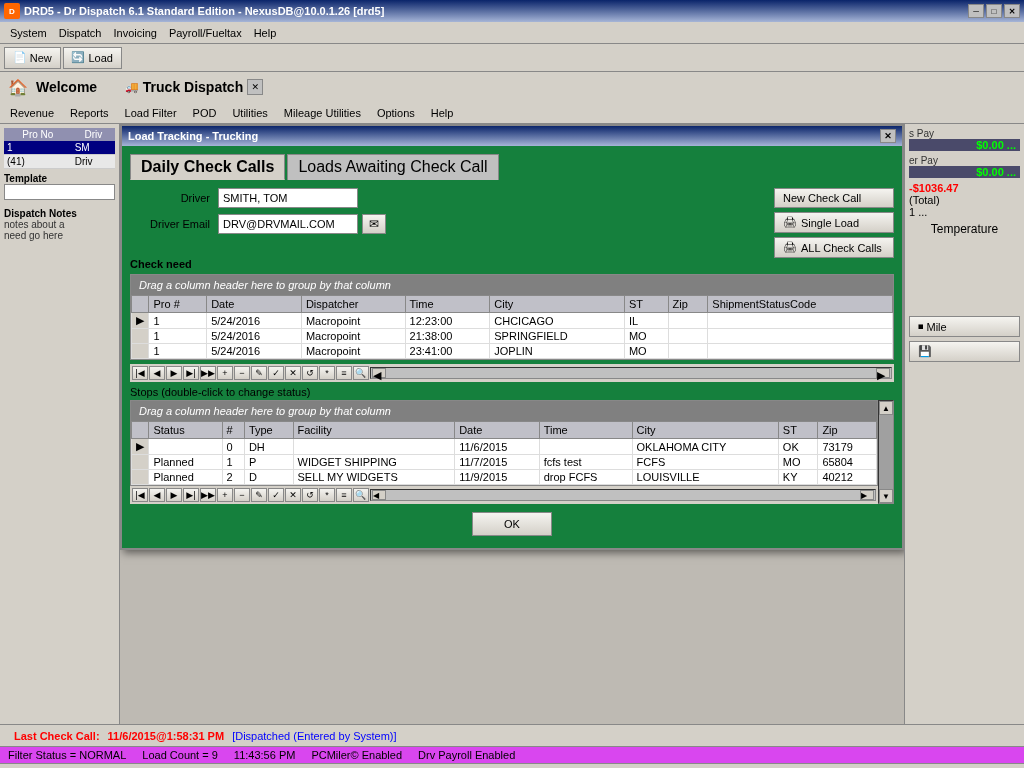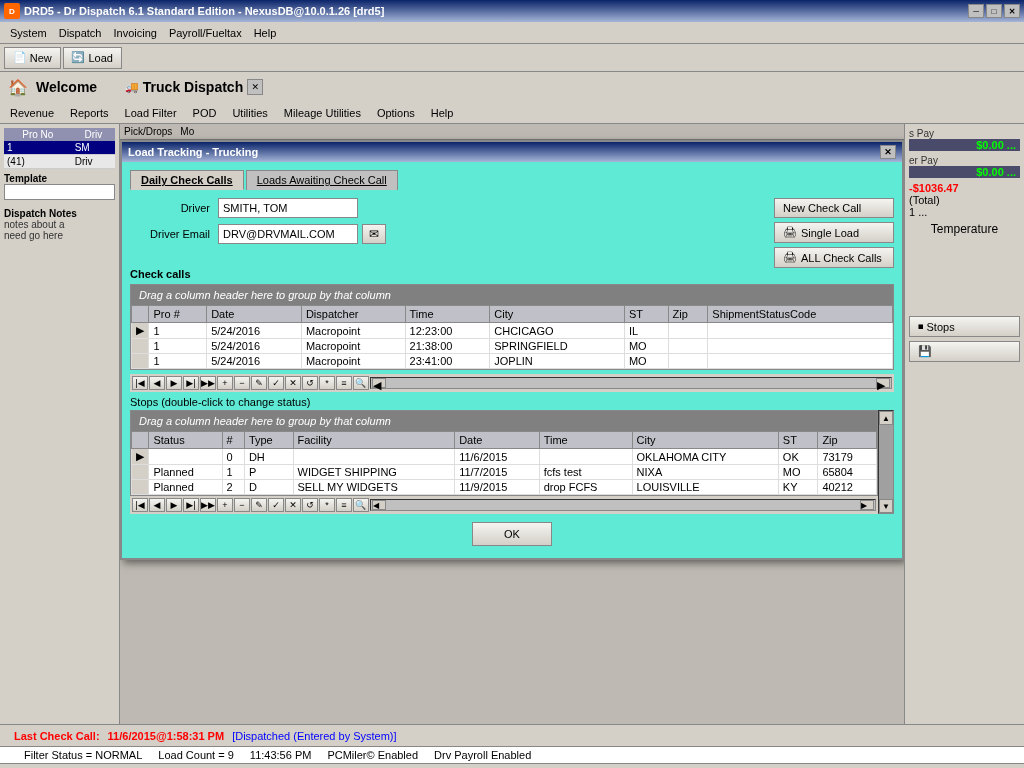--- a/index.html
+++ b/index.html
@@ -194,24 +194,24 @@
       top: 0; left: 0; right: 0; bottom: 0;
       background: rgba(0,0,0,0.1);
       display: flex;
       align-items: flex-start;
       justify-content: flex-start;
       padding: 0;
     }
 
     
     .modal {
-      background: #5eead4;
+      background: #15803d;
       border: 2px solid #888;
       width: 826px;
-      margin-top: 16px;
+      margin-top: 0;
       box-shadow: 3px 3px 8px rgba(0,0,0,0.5);
     }
     .modal-title-bar {
       background: linear-gradient(to bottom, #0a246a, #a6b5d7);
       color: white;
       padding: 3px 6px;
       display: flex;
       align-items: center;
       font-size: 11px;
       font-weight: bold;
@@ -235,22 +235,21 @@
       display: flex;
       gap: 2px;
       margin-bottom: 8px;
     }
     .tab {
       padding: 3px 10px;
       background: #c0c0c0;
       border: 1px solid #888;
       border-bottom: none;
       cursor: pointer;
-      font-size: 11px;
-      text-decoration: underline;
+      font-size: 16px;
     }
     .tab.active {
       background: #d4d0c8;
       border-bottom: 1px solid #d4d0c8;
       font-weight: bold;
     }
 
     
     .form-row {
       display: flex;
@@ -489,22 +488,22 @@
       color: #333;
     }
 
     .temp-label {
       font-size: 12px;
       text-align: center;
       margin-top: 4px;
     }
 
     .load-count-bar {
-      background: #ffffff;
-      padding: 2px 24px;
+      background: #d946ef;
+      padding: 2px 8px;
       font-size: 11px;
       display: flex;
       align-items: center;
       gap: 16px;
       border-top: 1px solid #888;
     }
   </style>
 </head>
 <body>
 
@@ -664,21 +663,21 @@
                 <span>🖨</span>
                 <span>Single Load</span>
               </button>
               <button class="modal-btn">
                 <span>🖨</span>
                 <span>ALL Check Calls</span>
               </button>
             </div>
           </div>
 
-          <div class="section-header">Check calls</div>
+          <div class="section-header">Check need</div>
 
           <div class="grid-container" style="margin-bottom:4px;">
             <div class="grid-header-band">Drag a column header here to group by that column</div>
             <table class="grid-table">
               <thead>
                 <tr>
                   <th style="width:12px;"></th>
                   <th>Pro #</th>
                   <th>Date</th>
                   <th>Dispatcher</th>
@@ -786,21 +785,21 @@
                       <td>73179</td>
                     </tr>
                     <tr>
                       <td class="grid-row-indicator"></td>
                       <td>Planned</td>
                       <td>1</td>
                       <td>P</td>
                       <td>WIDGET SHIPPING</td>
                       <td>11/7/2015</td>
                       <td>fcfs test</td>
-                      <td>NIXA</td>
+                      <td>FCFS</td>
                       <td>MO</td>
                       <td>65804</td>
                     </tr>
                     <tr>
                       <td class="grid-row-indicator"></td>
                       <td>Planned</td>
                       <td>2</td>
                       <td>D</td>
                       <td>SELL MY WIDGETS</td>
                       <td>11/9/2015</td>
@@ -874,21 +873,21 @@
       <div class="negative-value">-$1036.47</div>
       <div>
         <span>(Total)</span>
       </div>
       <div>1 ...</div>
     </div>
     <div class="temp-label">Temperature</div>
     <div style="margin-top:80px; display:flex; flex-direction:column; gap:4px;">
       <button class="stop-btn">
         <span>⏹</span>
-        <span>Stops</span>
+        <span>Mile</span>
       </button>
       <button class="stop-btn">
         <span>💾</span>
       </button>
     </div>
   </div>
 
 </div>
 
 <div class="status-bar">

